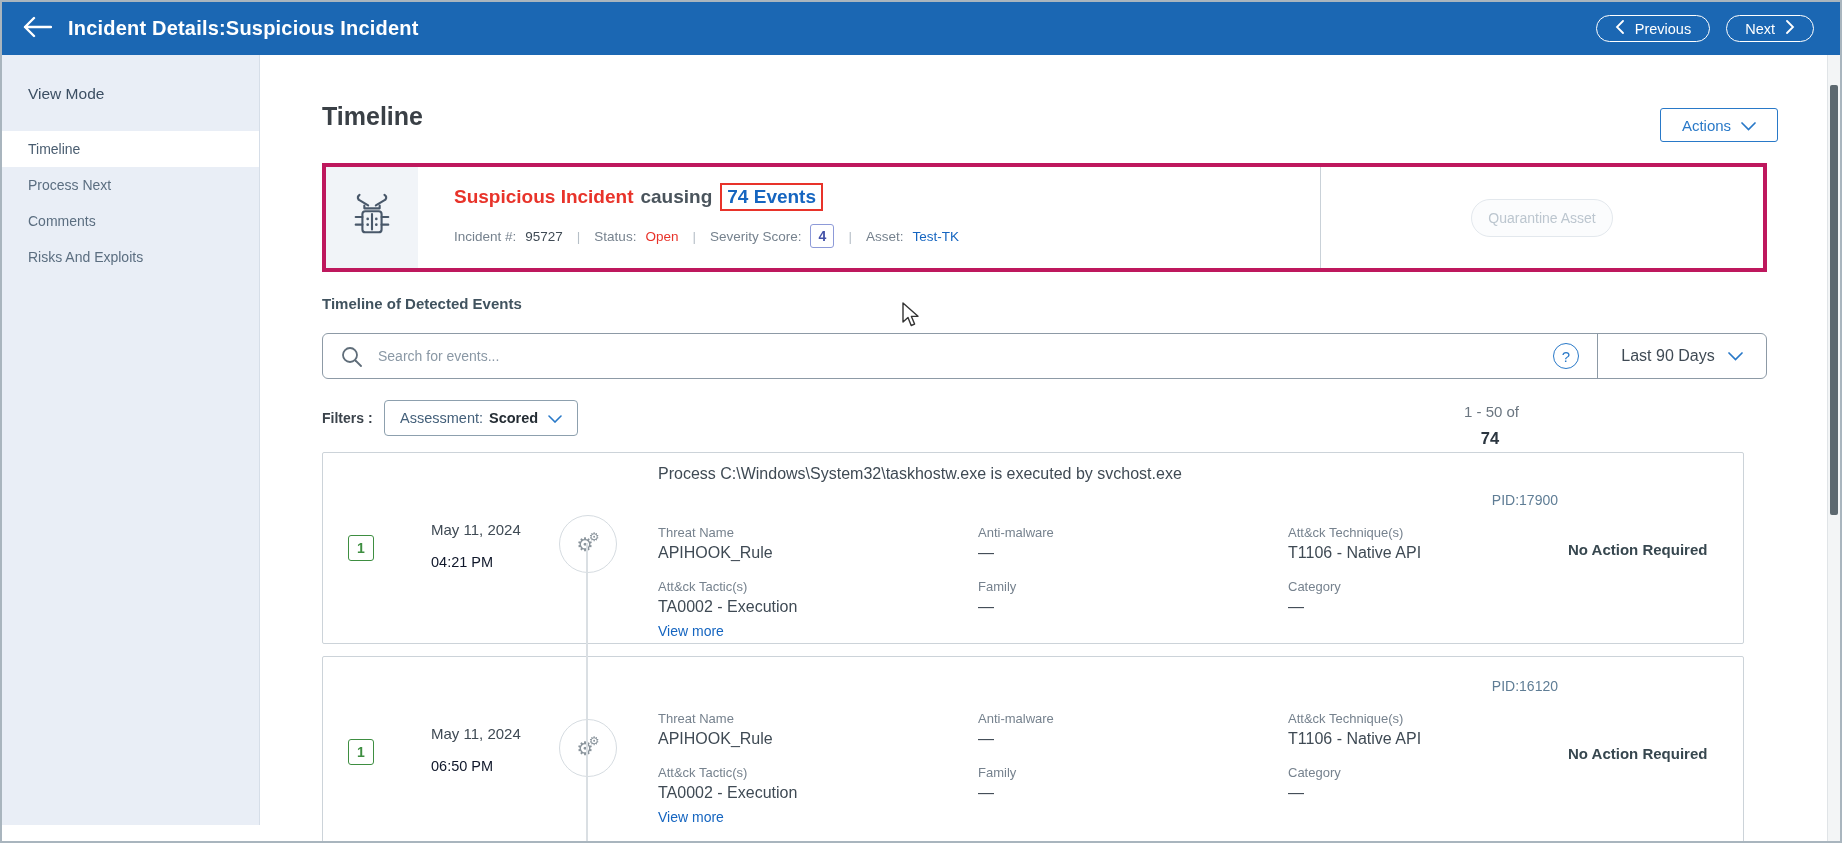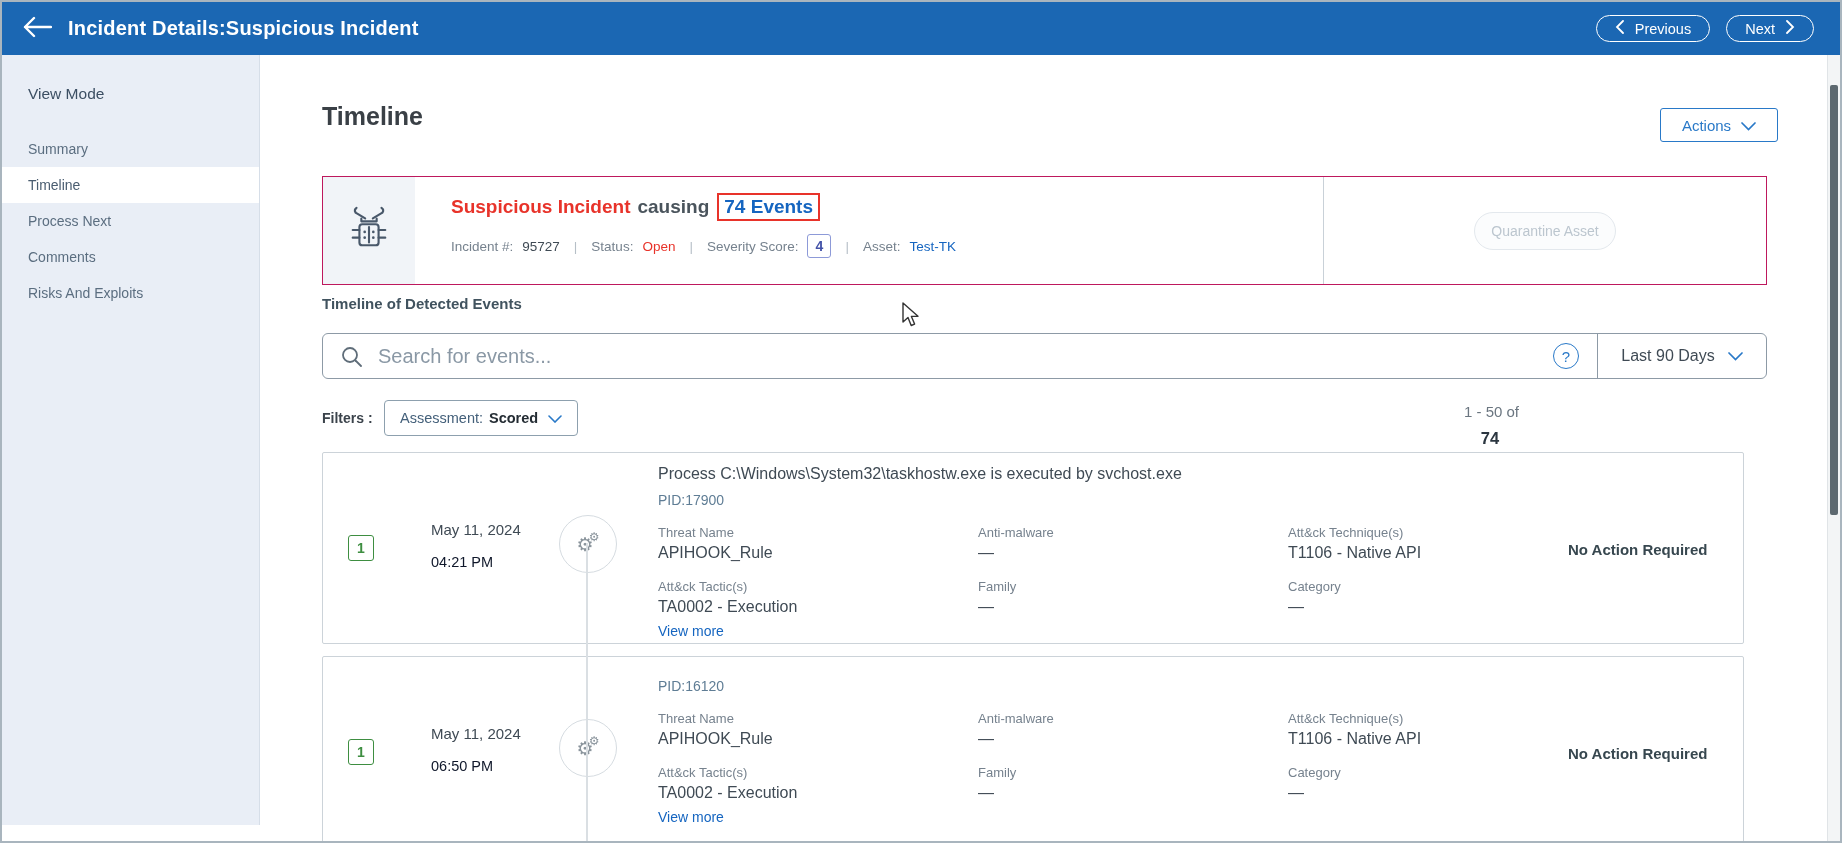--- a/index.html
+++ b/index.html
@@ -20,21 +20,21 @@
     border-right:1px solid #d6dee8;box-sizing:border-box;}
   .view-mode{margin:30px 0 28px 26px;font-size:15.5px;color:#3c4f63;font-weight:500;}
   .side-item{height:36px;line-height:36px;padding-left:26px;font-size:14px;color:#5b6e80;cursor:pointer;}
   .side-item.selected{background:#fff;color:#4a5d70;}
   
   .page-title{position:absolute;left:320px;top:100px;font-size:25px;font-weight:bold;color:#3a4046;}
   .actions-btn{position:absolute;left:1658px;top:106px;width:118px;height:34px;border:1px solid #2979c8;
     border-radius:3px;background:#fff;color:#2979c8;font-size:15px;display:flex;align-items:center;
     justify-content:center;gap:10px;cursor:pointer;font-family:inherit;}
   
-  .incident-card{position:absolute;left:320px;top:174px;width:1445px;height:109px;border:1px solid #be185d;
+  .incident-card{position:absolute;left:320px;top:161px;width:1445px;height:109px;border:4px solid #be185d;
     box-sizing:border-box;display:flex;background:#fff;}
   .icon-cell{flex:0 0 92px;background:#f1f4f8;display:flex;align-items:center;justify-content:center;}
   .inc-body{flex:1;padding:16px 0 0 36px;}
   .inc-title{display:flex;align-items:center;font-size:19px;font-weight:bold;}
   .inc-name{color:#e8332a;}
   .inc-causing{color:#4a545c;margin-left:7px;}
   .events-box{margin-left:8px;border:2px solid #e8332a;padding:1px 5px;color:#1565c0;cursor:pointer;}
   .inc-meta{margin-top:13px;display:flex;align-items:center;gap:9px;font-size:13.5px;color:#76828e;}
   .inc-meta .val{color:#3f4a54;}
   .sep{color:#b6bfc7;margin:0 5px;}
@@ -44,21 +44,21 @@
   .asset-link{color:#1565c0;cursor:pointer;}
   .inc-divider{flex:0 0 1px;background:#c9d1d8;}
   .inc-right{flex:0 0 442px;display:flex;align-items:center;justify-content:center;}
   .quarantine{width:142px;height:38px;border:1px solid #e3e8ed;border-radius:19px;background:#fbfcfd;
     color:#bcc6cf;font-size:14px;display:flex;align-items:center;justify-content:center;font-family:inherit;}
   
   .detected-heading{position:absolute;left:320px;top:293px;font-size:15px;font-weight:bold;color:#41535f;}
   .search-bar{position:absolute;left:320px;top:331px;width:1445px;height:46px;border:1px solid #8d9aa6;
     border-radius:6px;box-sizing:border-box;display:flex;align-items:center;background:#fff;}
   .search-icon{margin:0 14px 0 18px;display:flex;}
-  .search-input{flex:1;border:none;outline:none;font-size:20px;color:#3f4a54;font-family:inherit;background:transparent;}
+  .search-input{flex:1;border:none;outline:none;font-size:14px;color:#3f4a54;font-family:inherit;background:transparent;}
   .search-input::placeholder{color:#8a98a5;opacity:1;}
   .help{flex:0 0 26px;width:26px;height:26px;border-radius:50%;border:1.5px solid #2979c8;color:#2979c8;
     font-size:15px;display:flex;align-items:center;justify-content:center;margin-right:18px;cursor:pointer;box-sizing:border-box;}
   .range-divider{width:1px;align-self:stretch;background:#8d9aa6;}
   .range{flex:0 0 168px;display:flex;align-items:center;justify-content:center;gap:13px;font-size:16px;
     color:#3f4a54;cursor:pointer;}
   
   .filters-label{position:absolute;left:320px;top:408px;font-size:14px;font-weight:bold;color:#3b434b;}
   .chip{position:absolute;top:398px;height:36px;border:1px solid #8da0ae;border-radius:4px;background:#fff;
     display:flex;align-items:center;gap:10px;padding:0 15px;font-size:14.5px;cursor:pointer;box-sizing:border-box;}
@@ -84,21 +84,21 @@
     color:#3e8e41;font-size:14px;font-weight:bold;display:flex;align-items:center;justify-content:center;background:#fff;box-sizing:border-box;}
   .when{position:absolute;left:108px;top:68px;}
   .edate{font-size:15px;color:#3f4a54;}
   .etime{font-size:14.5px;color:#0f172a;margin-top:16px;}
   .node{position:absolute;left:236px;top:62px;width:58px;height:58px;border-radius:50%;border:1px solid #d6dce1;
     background:#fff;z-index:3;display:flex;align-items:center;justify-content:center;color:#8a949c;box-sizing:border-box;}
   .node .g1{font-size:19px;line-height:1;}
   .node .g2{font-size:12px;line-height:1;margin:-14px 0 0 -5px;}
   .ebody{position:absolute;left:335px;top:12px;width:900px;}
   .etitle{font-size:16px;color:#3f4a54;}
-  .pid{margin-top:9px;font-size:14px;color:#5f7d95;}
+  .pid{margin-top:9px;font-size:14px;color:#5f7d95;text-align:right;}
   .fields{margin-top:17px;display:grid;grid-template-columns:320px 310px auto;row-gap:17px;}
   .flabel{font-size:13px;color:#76828e;}
   .fvalue{font-size:16px;color:#3f4a54;margin-top:4px;}
   .view-more{display:inline-block;margin-top:7px;font-size:14px;color:#1565c0;cursor:pointer;text-decoration:none;}
   .eaction{position:absolute;left:1245px;top:88px;width:190px;font-size:15px;font-weight:bold;color:#37474f;}
   
   .scroll-track{position:absolute;right:0;top:53px;bottom:0;width:13px;background:#f3f5f6;
     border-left:1px solid #e0e4e7;box-sizing:border-box;}
   .scroll-thumb{position:absolute;left:2px;right:2px;top:30px;height:430px;background:#5d6970;border-radius:2px;cursor:pointer;}
   .cursor{position:absolute;left:898px;top:300px;z-index:20;pointer-events:none;}
@@ -132,21 +132,20 @@
           <svg width="9" height="14" viewBox="0 0 9 14">
               <path d="M1 1 L7 7 L1 13" stroke="#fff" stroke-width="1.8" fill="none" stroke-linecap="round"></path>
             </svg>
         </span>
       </button>
     </div>
   </header>
 
   <nav class="sidebar">
     <div class="view-mode">View Mode</div>
-    <div class="side-item">Summary</div>
     <div class="side-item selected">Timeline</div>
     <div class="side-item">Process Next</div>
     <div class="side-item">Comments</div>
     <div class="side-item">Risks And Exploits</div>
   </nav>
 
   <h2 class="page-title" style="margin:0">Timeline</h2>
 
   <button class="actions-btn">
     <span>Actions</span>

